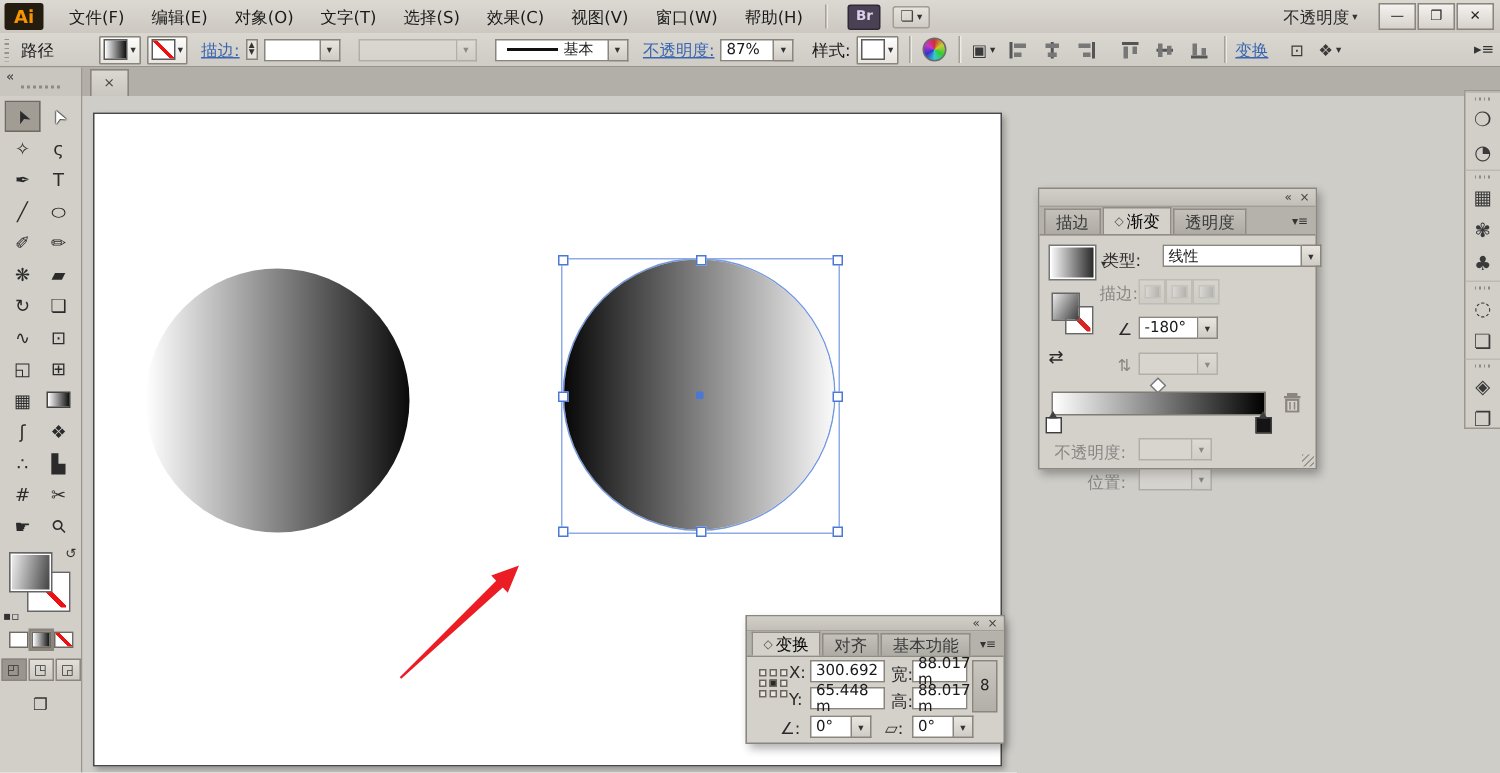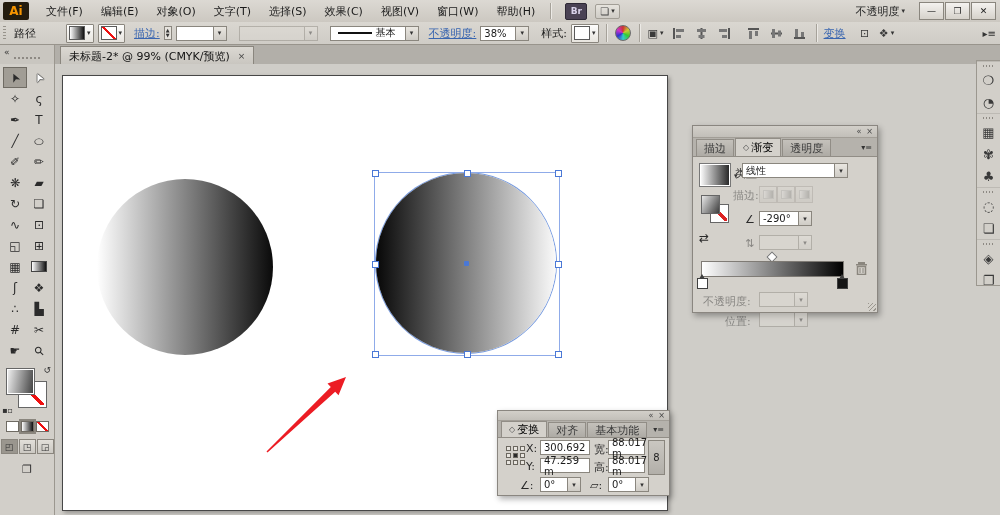--- a/index.html
+++ b/index.html
@@ -204,21 +204,21 @@
   </div>
   <div class="ddgroup" style="margin-left:8px">
     <div class="field" style="width:76px">
       <span class="stroke-line"></span>
       <span>基本</span>
     </div>
     <div class="dd-btn">▾</div>
   </div>
   <span class="link" style="margin-left:6px">不透明度:</span>
   <div class="ddgroup">
-    <div class="field" style="width:36px">38%</div>
+    <div class="field" style="width:36px">87%</div>
     <div class="dd-btn">▾</div>
   </div>
   <span style="margin-left:8px">样式:</span>
   <div class="swdd">
     <span class="sw white"></span>
     <span class="caret">▾</span>
   </div>
   <div class="sep"></div>
   <div class="icon-btn">
       <span class="color-wheel"></span>
@@ -283,21 +283,20 @@
     <span>▸≡</span>
   </div>
 </div>
 
 <div class="tabbar"></div>
 <div class="dockhead">
   <span class="dock-collapse">«</span>
   <div class="dock-grip"></div>
 </div>
 <div class="doc-tab">
-  <span>未标题-2* @ 99% (CMYK/预览)</span>
   <span class="tab-close">×</span>
 </div>
 
 <div class="toolbar">
   <div class="tools">
     <div class="tool active">
         <span class="rotA">➤</span>
       </div>
     <div class="tool">
         <span class="rotA white-cursor">➤</span>
@@ -452,39 +451,39 @@
   <div class="p-body" style="height:155px">
     <div class="g-thumb"></div>
     <span class="caret" style="position:absolute;left:39px;top:16px">▾</span>
     <div class="g-proxy-f"></div>
     <div class="g-proxy-s">
         <div class="slash"></div>
       </div>
     <span class="plabel" style="left:6px;top:74px;font-size:12px">⇄</span>
 
     <span class="plabel" style="left:42px;top:9px">类型:</span>
-    <div class="ddgroup" style="position:absolute;left:49px;top:6px">
+    <div class="ddgroup" style="position:absolute;left:82px;top:6px">
       <div class="field" style="width:93px">线性</div>
       <div class="dd-btn">▾</div>
     </div>
 
     <span class="plabel disabled" style="left:40px;top:31px">描边:</span>
     <div class="gs-btn disabled" style="left:66px">
         <div class="chip"></div>
       </div>
     <div class="gs-btn disabled" style="left:84px">
         <div class="chip"></div>
       </div>
     <div class="gs-btn disabled" style="left:102px">
         <div class="chip"></div>
       </div>
 
     <span class="plabel" style="left:52px;top:56px">∠</span>
     <div class="ddgroup" style="position:absolute;left:66px;top:54px">
-      <div class="field" style="width:40px">-290°</div>
+      <div class="field" style="width:40px">-180°</div>
       <div class="dd-btn">▾</div>
     </div>
 
     <span class="plabel disabled" style="left:52px;top:80px">⇅</span>
     <div class="ddgroup disabled" style="position:absolute;left:66px;top:78px">
       <div class="field" style="width:40px;background:#dedbd5"></div>
       <div class="dd-btn">▾</div>
     </div>
 
     <div class="midpt"></div>
@@ -541,21 +540,21 @@
         <div class="ref"></div>
       <div class="ref"></div>
         <div class="ref"></div>
         <div class="ref"></div>
     </div>
     <span class="plabel" style="left:28px;top:4px">X:</span>
     <div class="field" style="position:absolute;left:42px;top:2px;width:50px">300.692</div>
     <span class="plabel" style="left:96px;top:4px">宽:</span>
     <div class="field" style="position:absolute;left:110px;top:2px;width:37px">88.017 m</div>
     <span class="plabel" style="left:28px;top:22px">Y:</span>
-    <div class="field" style="position:absolute;left:42px;top:20px;width:50px">47.259 m</div>
+    <div class="field" style="position:absolute;left:42px;top:20px;width:50px">65.448 m</div>
     <span class="plabel" style="left:96px;top:22px">高:</span>
     <div class="field" style="position:absolute;left:110px;top:20px;width:37px">88.017 m</div>
     <div class="chain-btn" style="top:2px;height:33px">
       <span>8</span>
     </div>
     <span class="plabel" style="left:22px;top:41px">∠:</span>
     <div class="ddgroup" style="position:absolute;left:42px;top:39px">
       <div class="field" style="width:28px">0°</div>
       <div class="dd-btn">▾</div>
     </div>

